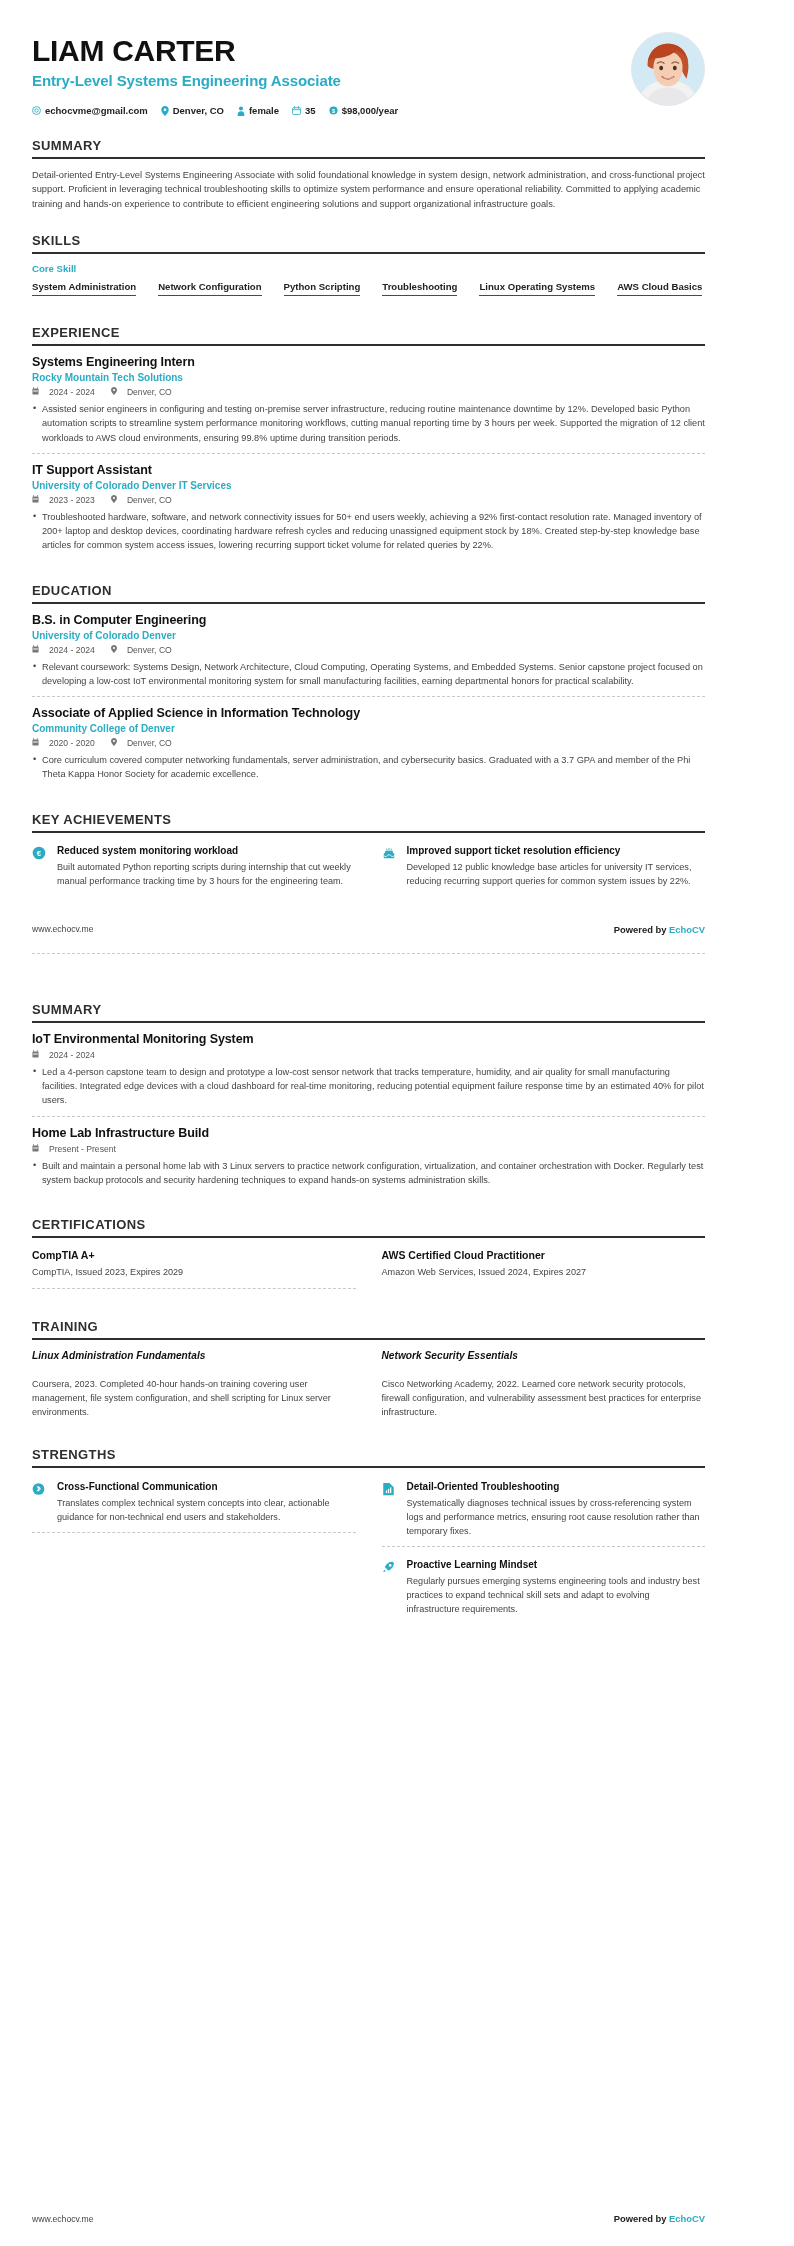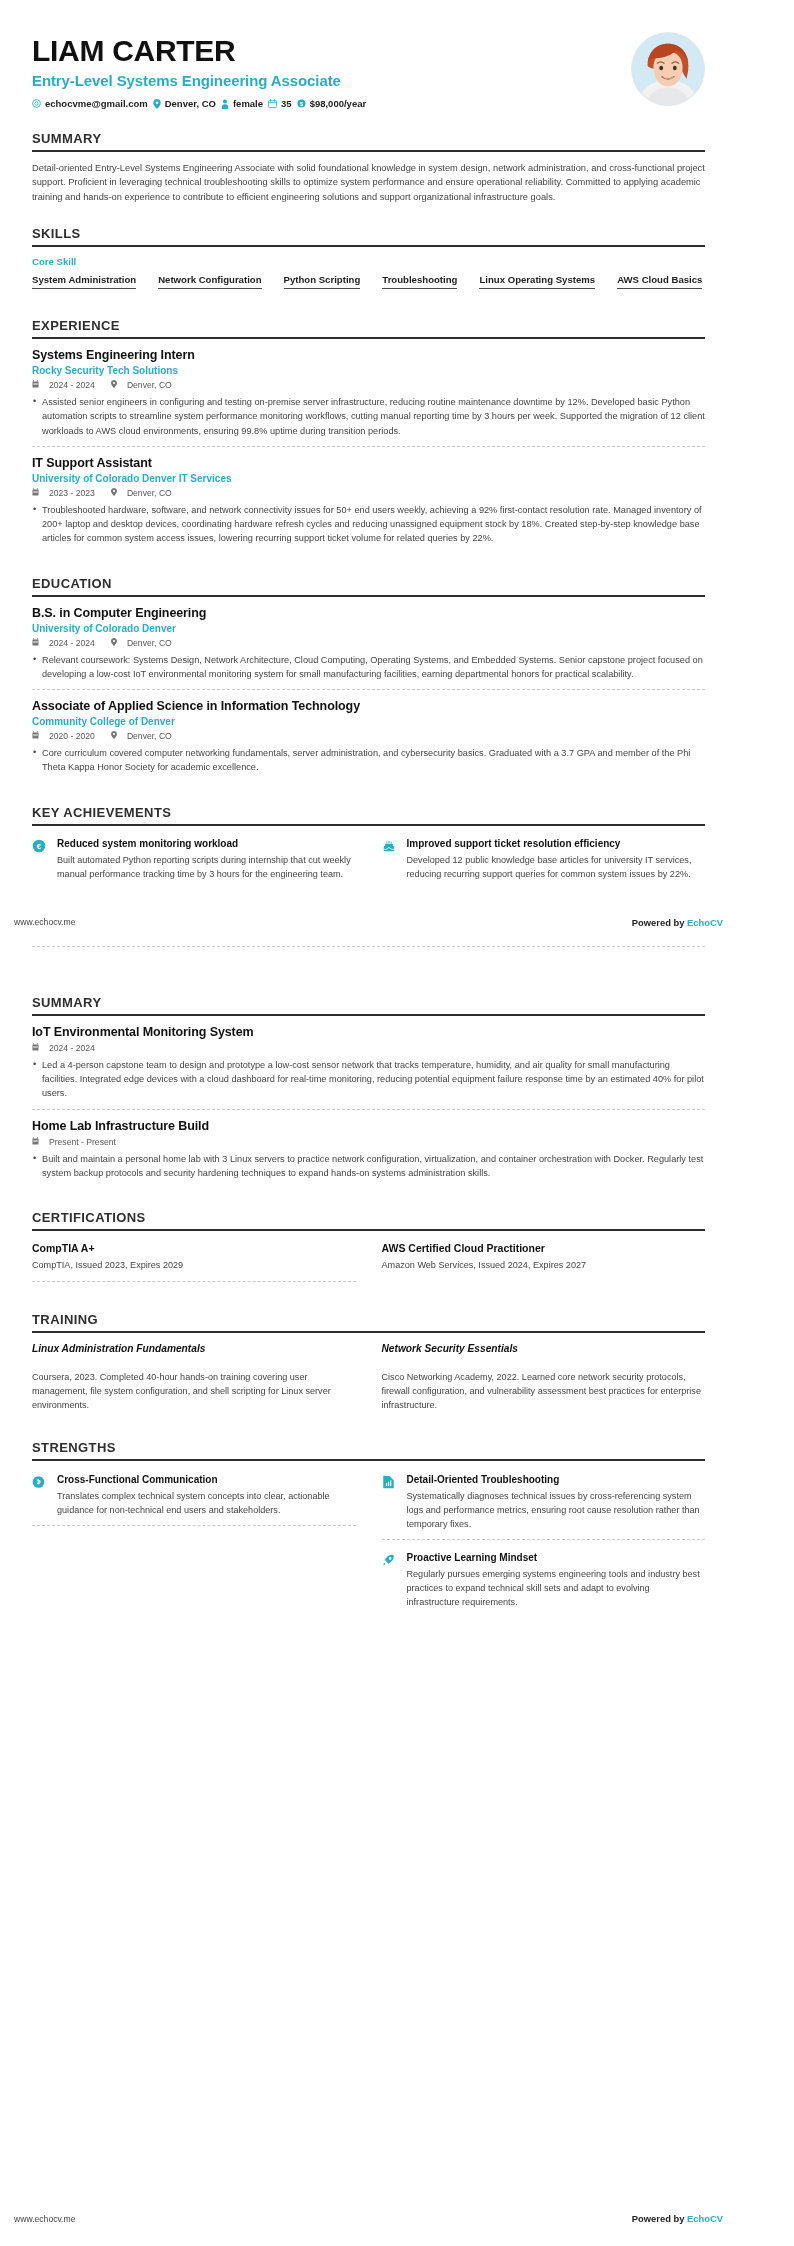--- a/index.html
+++ b/index.html
@@ -39,22 +39,22 @@
     font-size: 15px;
     font-weight: bold;
     color: #2bacc4;
     margin-top: 5px;
     letter-spacing: -0.1px;
   }
   .contact-row {
     display: flex;
     flex-wrap: wrap;
     align-items: center;
-    gap: 5px;
-    margin-top: 9px;
+    gap: 13px;
+    margin-top: 16px;
   }
   .contact-item {
     display: flex;
     align-items: center;
     gap: 4px;
     font-size: 9.5px;
     font-weight: bold;
     color: #222222;
     white-space: nowrap;
   }
@@ -243,21 +243,21 @@
     font-size: 9.1px;
     line-height: 1.55;
     color: #444444;
   }
 
   
   .page-footer {
     display: flex;
     justify-content: space-between;
     align-items: center;
-    padding: 0 14px;
+    padding: 0 32px;
     font-size: 8.6px;
     color: #444444;
   }
   .brand {
     font-weight: bold;
     font-size: 9.4px;
     color: #222222;
   }
   .brand .brand-accent { color: #2bacc4; }
   .page-break {
@@ -376,21 +376,21 @@
         <div class="skill-chip">AWS Cloud Basics</div>
       </div>
     </div>
 
     <div class="section">
       <div class="section-title">EXPERIENCE</div>
       <div class="section-rule"></div>
 
       <div class="entry">
         <div class="entry-title">Systems Engineering Intern</div>
-        <div class="entry-org">Rocky Security Tech Solutions</div>
+        <div class="entry-org">Rocky Mountain Tech Solutions</div>
         <div class="entry-meta">
           <span class="meta-item">
             <span><svg width="7" height="8" viewBox="0 0 12 14">
                   <rect x="0.7" y="2.5" width="10.6" height="10.8" rx="1" fill="#777"></rect>
                   <rect x="2" y="0" width="1.2" height="3" fill="#777"></rect>
                   <rect x="8.8" y="0" width="1.2" height="3" fill="#777"></rect>
                   <rect x="2" y="5.5" width="8" height="0.9" fill="#fff"></rect>
                   <rect x="2" y="7.6" width="8" height="0.9" fill="#fff"></rect>
                 </svg></span>
             <span>2024 - 2024</span>

